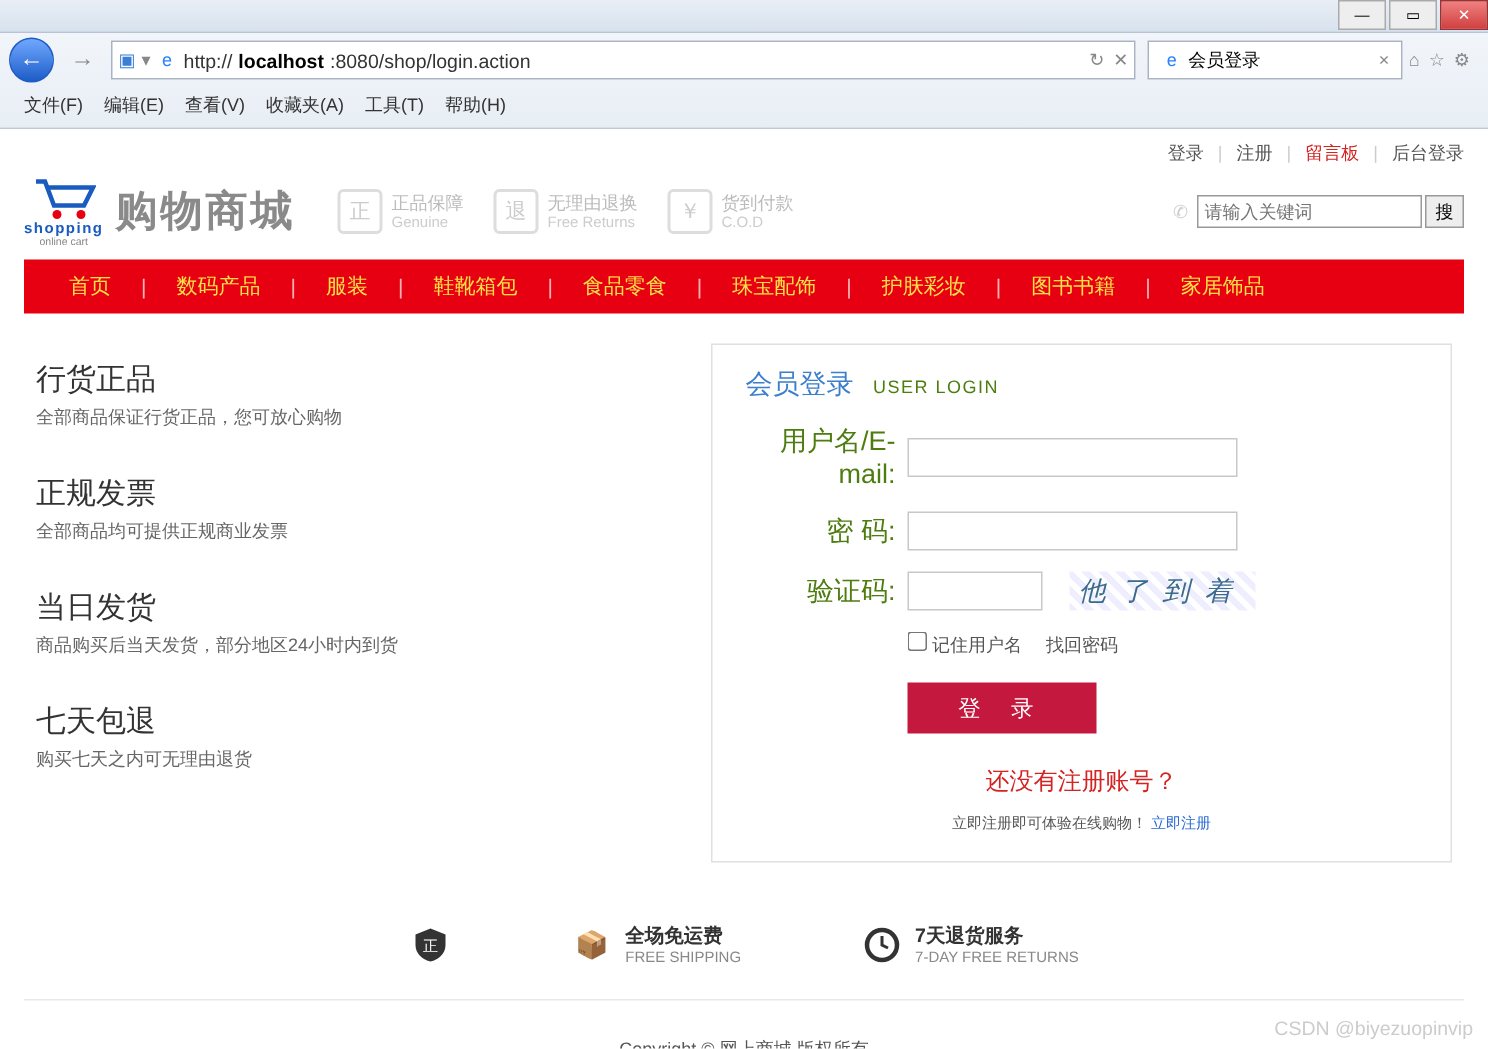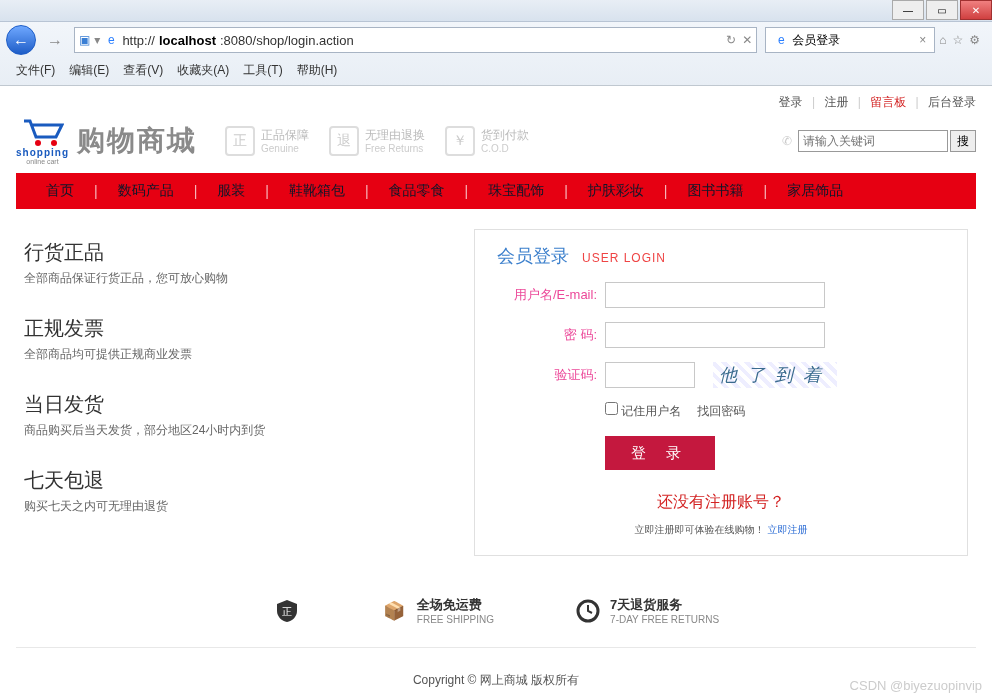--- a/index.html
+++ b/index.html
@@ -42,39 +42,39 @@
 .badge { display:flex; align-items:center; gap:6px; color:#bbb;}
 .badge-icon { width:30px; height:30px; border:2px solid #ddd; border-radius:4px; display:flex; align-items:center; justify-content:center; color:#ccc; font-size:14px;}
 .badge-text { font-size:12px; line-height:1.2;}
 .badge-sub { font-size:10px; color:#ccc;}
 .search-box { margin-left:auto; display:flex; align-items:center; gap:2px;}
 .phone-icon { color:#ccc; margin-right:4px;}
 .search-box input { width:150px; height:22px; border:1px solid #999; padding:0 4px; font-size:12px;}
 .search-btn { height:22px; padding:0 6px; border:1px solid #999; background:#eee; font-size:12px;}
 
 .nav { background:#e60012; display:flex; align-items:center; height:36px; margin-top:8px; padding:0 10px; color:#fff; font-size:14px;}
-.nav a { color:#0f172a; text-decoration:none; padding:0 20px;}
+.nav a { color:#fde047; text-decoration:none; padding:0 20px;}
 .nav .nsep { color:#fff; opacity:0.7;}
 
 .body-row { display:flex; gap:30px; margin-top:20px; padding:0 8px;}
 .features { flex:0 0 420px; padding-top:10px;}
 .feature { margin-bottom:28px;}
 .feature h3 { font-size:20px; color:#333; font-weight:normal; margin-bottom:4px;}
 .feature p { font-size:12px; color:#666;}
 
 .login-box { flex:1; border:1px solid #e0e0e0; padding:14px 22px 18px; }
 .login-title { font-size:18px; color:#3b7fcc; margin-bottom:14px;}
-.login-title .en { font-size:12px; color:#ef4444; margin-left:8px; letter-spacing:1px;}
+.login-title .en { font-size:12px; color:#4d7c0f; margin-left:8px; letter-spacing:1px;}
 .form-row { display:flex; align-items:center; margin-bottom:14px; }
-.form-row label { width:100px; text-align:right; color:#ec4899; font-size:13px; margin-right:8px;}
+.form-row label { width:100px; text-align:right; color:#4d7c0f; font-size:18px; margin-right:8px;}
 .form-row input[type=text], .form-row input[type=password] { width:220px; height:26px; border:1px solid #c8c8c8; padding:0 4px;}
 .form-row.captcha input { width:90px;}
 .captcha-img { height:26px; margin-left:18px; border:none; font-family:"KaiTi",serif; font-size:18px; color:#3a6b8e; letter-spacing:10px; font-style:italic; display:flex; align-items:center; background:repeating-linear-gradient(45deg,#eef,#eef 4px,#fff 4px,#fff 8px); padding:0 6px;}
 .options-row { padding-left:108px; display:flex; align-items:center; gap:16px; color:#555; margin-bottom:16px;}
-.login-btn { margin-left:108px; width:110px; height:34px; background:#c4183e; color:#fff; border:none; font-size:15px; letter-spacing:8px;}
+.login-btn { margin-left:108px; width:126px; height:34px; background:#c4183e; color:#fff; border:none; font-size:15px; letter-spacing:8px;}
 .register-prompt { text-align:center; color:#d32323; font-size:16px; margin-top:22px;}
 .register-sub { text-align:center; color:#555; margin-top:10px; font-size:10px;}
 .register-sub a { color:#2a6bd4; text-decoration:none;}
 
 .footer-badges { display:flex; justify-content:center; gap:80px; margin-top:30px; padding:10px 0;}
 .fbadge { display:flex; align-items:center; gap:8px; color:#333;}
 .fbadge-icon { width:28px; height:28px; display:flex; align-items:center; justify-content:center; color:#333; font-size:18px;}
 .fbadge-text { font-size:13px; font-weight:bold;}
 .fbadge-sub { font-size:10px; color:#888; font-weight:normal;}
 

